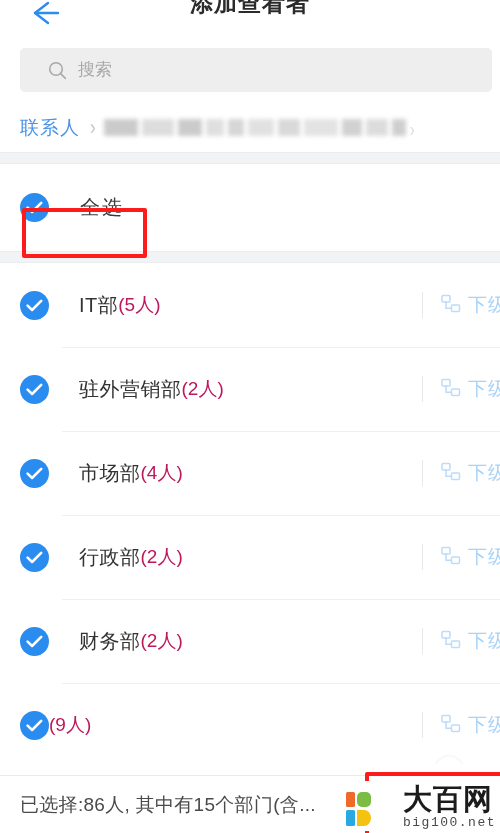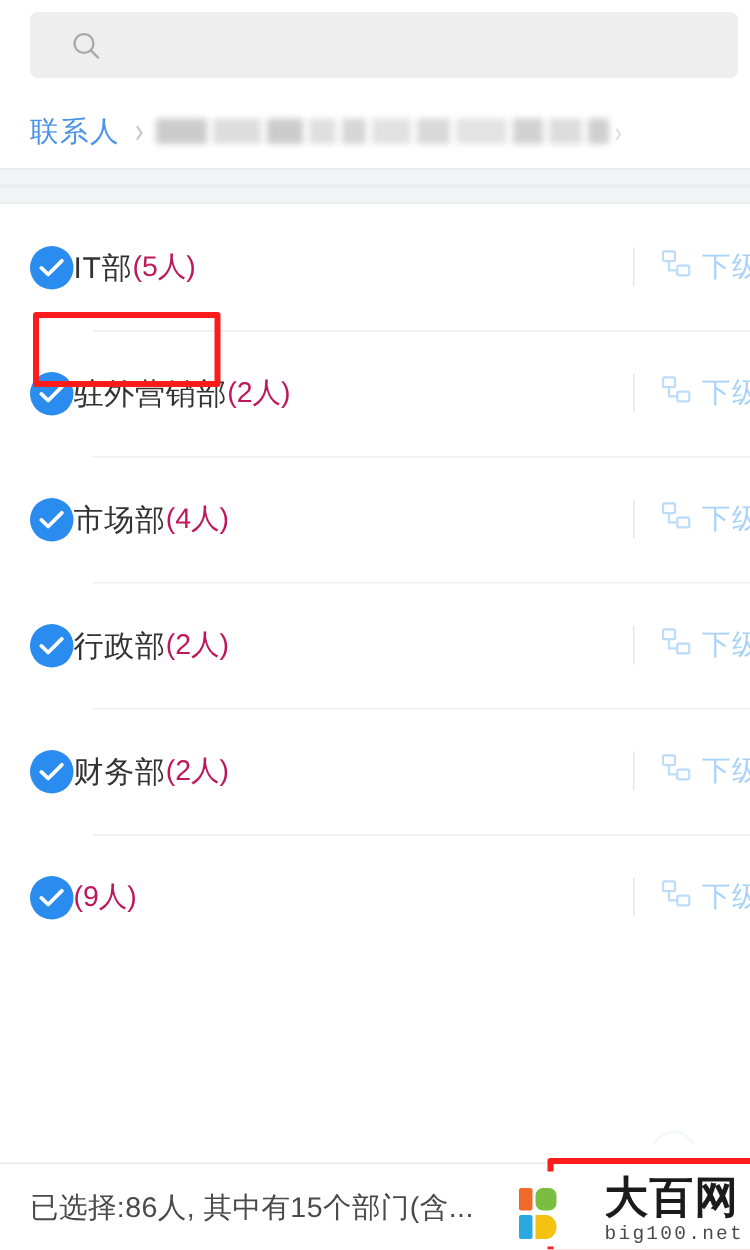--- a/index.html
+++ b/index.html
@@ -168,20 +168,21 @@
     background: #ffffff;
   }
   .dept-row + .dept-row::before {
     content: "";
     position: absolute;
     left: 62px; right: 0; top: 0;
     height: 1px;
     background: #eceef0;
   }
   .dept-name {
+    margin-left: 30px;
     font-size: 20px;
     color: #333333;
     letter-spacing: .5px;
     white-space: nowrap;
     text-align: center;
   }
   .dept-count {
     color: #be185d;
     font-size: 19px;
   }
@@ -275,29 +276,41 @@
     right: 10px; bottom: 62px;
     z-index: 5;
     opacity: .28;
   }
 </style>
 </head>
 <body>
 
 <div class="screen">
 
+  <div class="header">
+    <div class="back-btn">
+      <span>
+        <svg width="34" height="28" viewBox="0 0 34 28" fill="none">
+          <path d="M20 4 L7 14 L20 24" stroke="#2b8cf0" stroke-width="2.4" stroke-linecap="round" stroke-linejoin="round"></path>
+          <path d="M7 14 H30" stroke="#2b8cf0" stroke-width="2.4" stroke-linecap="round"></path>
+        </svg>
+      </span>
+    </div>
+    <div class="header-title">添加查看者</div>
+  </div>
 
   <div class="search-wrap">
     <div class="search-box">
       <span class="search-icon">
         <svg width="19" height="19" viewBox="0 0 19 19" fill="none">
           <circle cx="8" cy="8" r="6.3" stroke="#a8a8a8" stroke-width="1.5"></circle>
           <path d="M12.6 12.6 L17.4 17.4" stroke="#a8a8a8" stroke-width="1.5" stroke-linecap="round"></path>
         </svg>
       </span>
+      <input class="search-input" type="text" placeholder="搜索" style="">
     </div>
   </div>
 
   <div class="breadcrumb">
     <span class="crumb-link">联系人</span>
     <span class="crumb-sep">›</span>
     <span class="crumb-redacted">
       <i style="left:0px;width:34px;"></i>
       <i style="left:38px;width:32px;background:#dcdcdc;"></i>
       <i style="left:74px;width:24px;"></i>
@@ -308,20 +321,28 @@
       <i style="left:200px;width:34px;background:#e2e2e2;"></i>
       <i style="left:238px;width:20px;background:#cfcfcf;"></i>
       <i style="left:262px;width:22px;background:#dbdbdb;"></i>
       <i style="left:288px;width:14px;background:#cdcdcd;"></i>
     </span>
     <span class="crumb-sep2">›</span>
   </div>
 
   <div class="band"></div>
 
+  <div class="selectall-row">
+    <span class="check">
+      <svg width="17" height="13" viewBox="0 0 17 13" fill="none">
+        <path d="M1.6 6.6 L6.1 11 L15.2 1.9" stroke="#ffffff" stroke-width="2.5" stroke-linecap="round" stroke-linejoin="round"></path>
+      </svg>
+    </span>
+    <span class="selectall-label">全选</span>
+  </div>
 
   <div class="band"></div>
 
   <div class="dept-list">
 
     <div class="dept-row">
       <span class="check">
         <svg width="17" height="13" viewBox="0 0 17 13" fill="none">
             <path d="M1.6 6.6 L6.1 11 L15.2 1.9" stroke="#fff" stroke-width="2.5" stroke-linecap="round" stroke-linejoin="round"></path>
           </svg>

